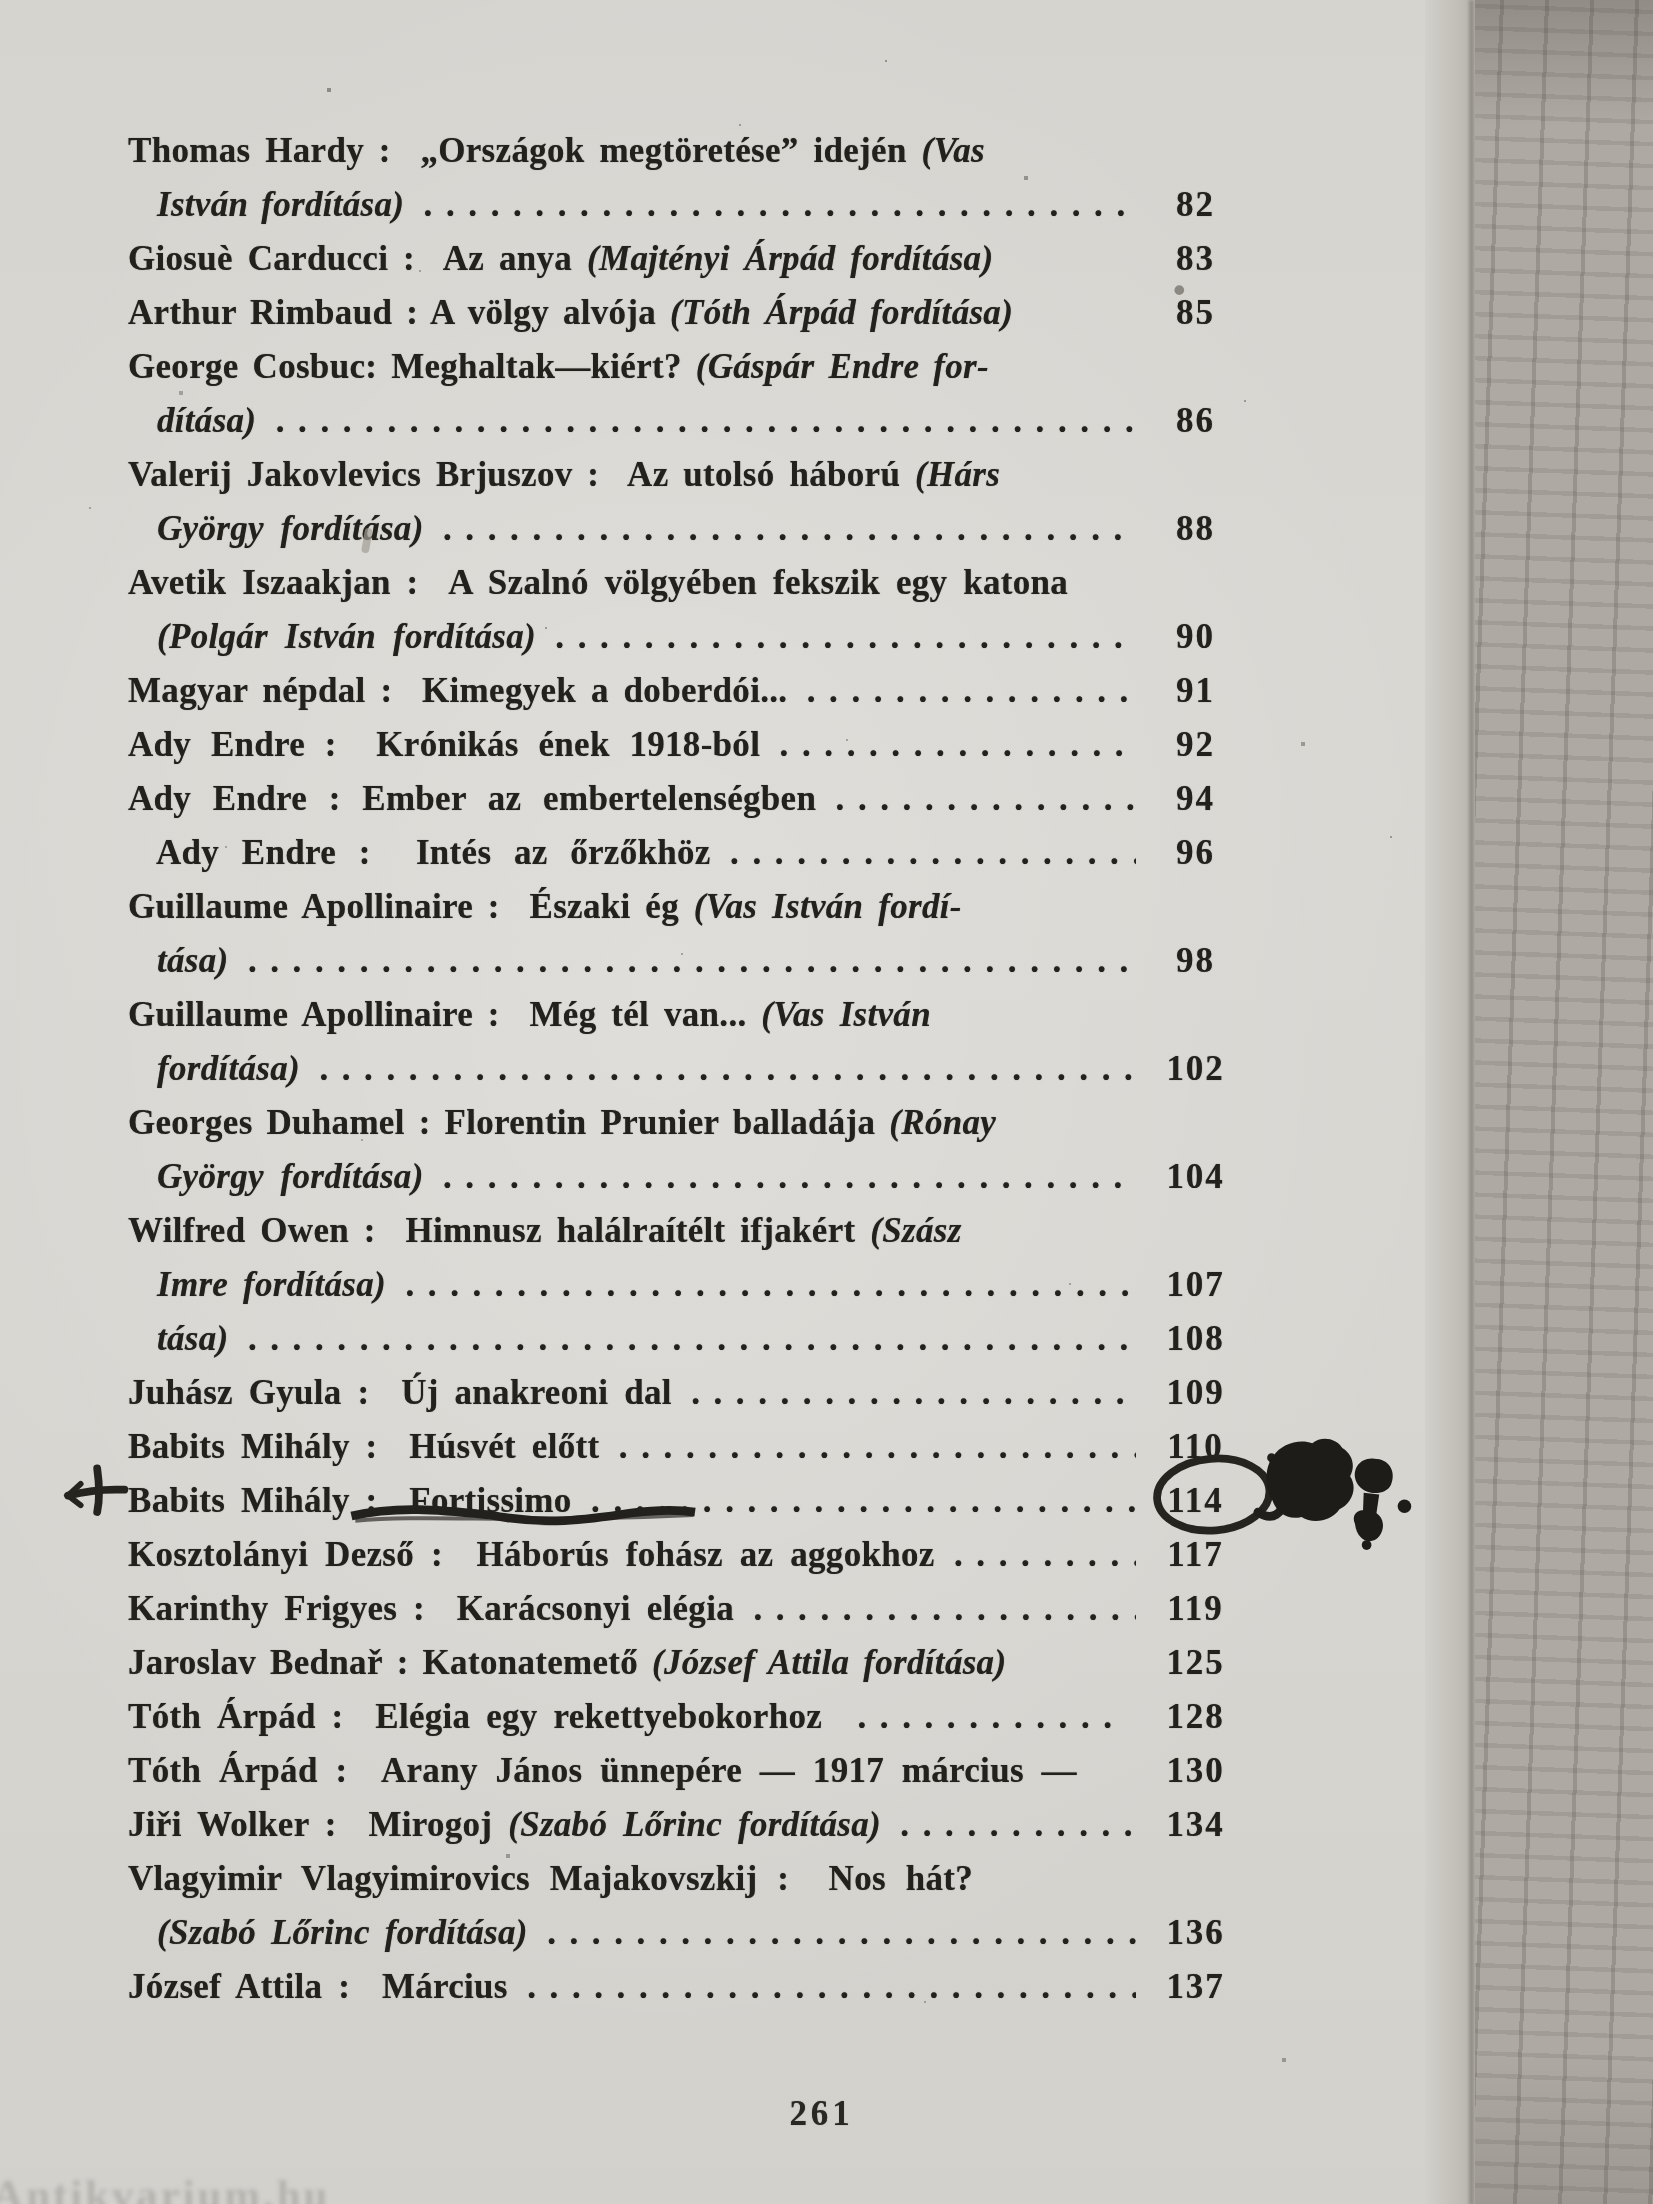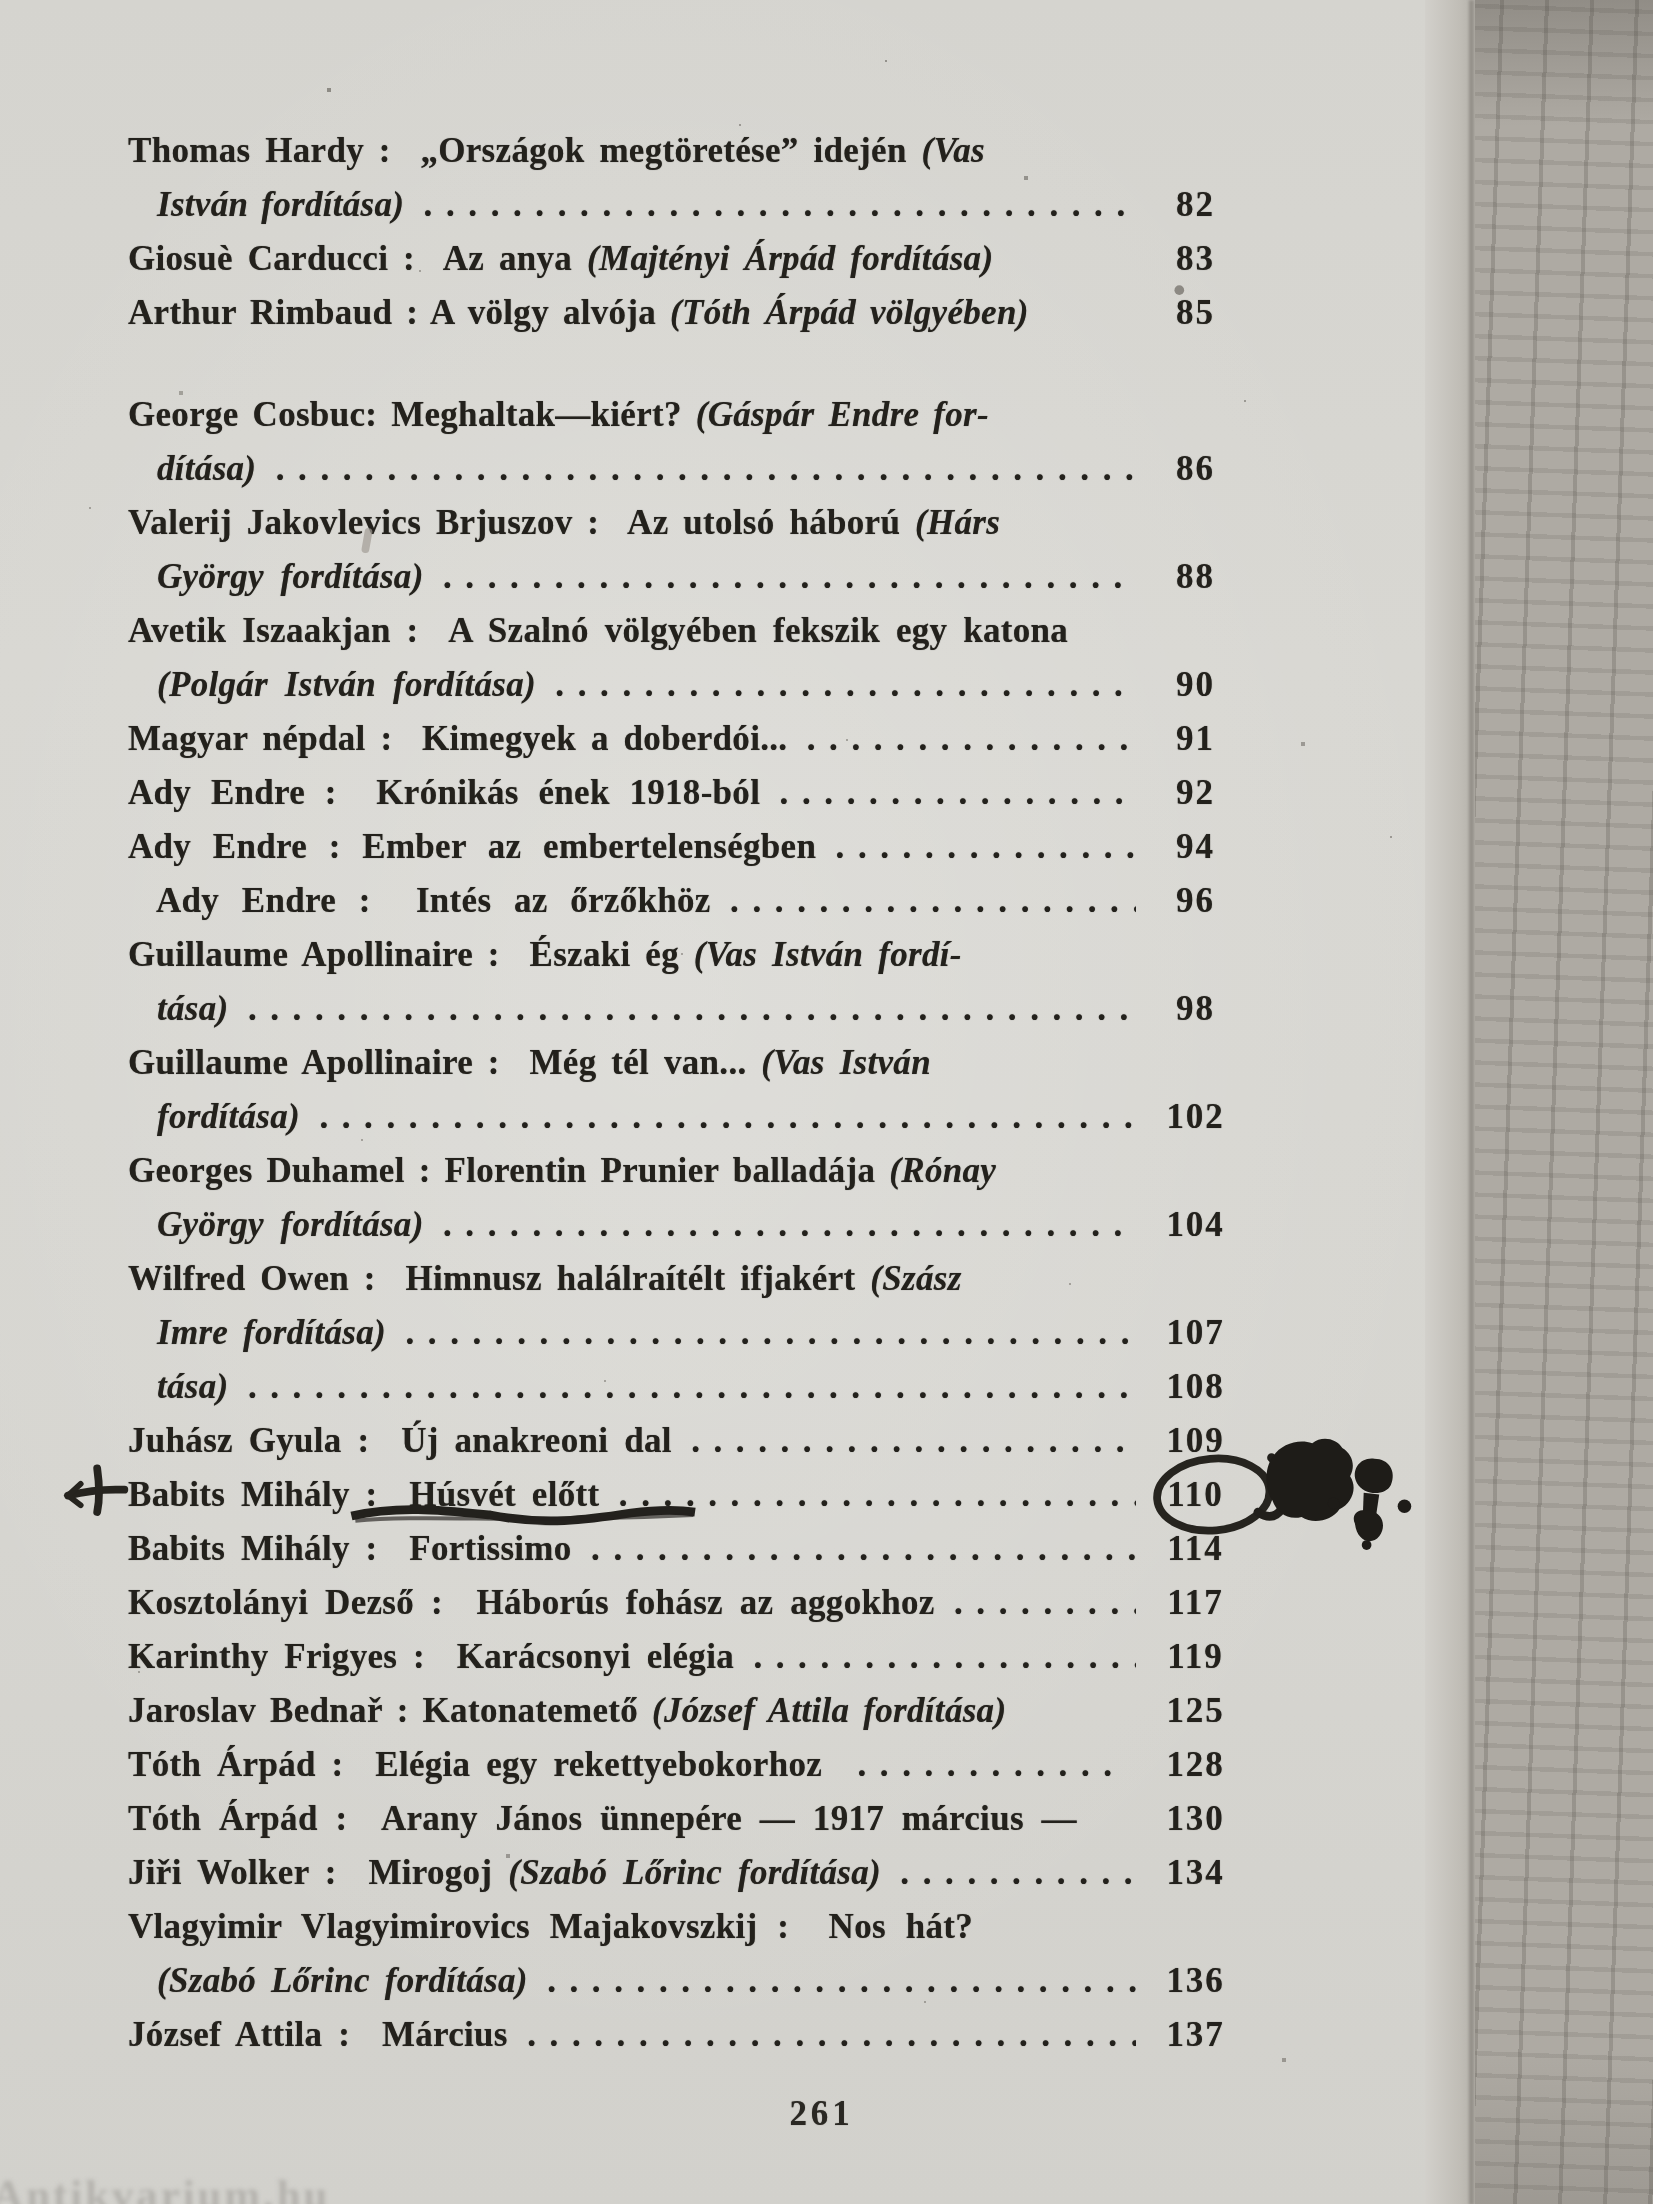--- a/index.html
+++ b/index.html
@@ -50,22 +50,22 @@
 </style>
 </head>
 <body>
 
 <div class="page">
 
   <div class="toc" id="toc">
       <div class="line" style="word-spacing: 5.8px;"><span class="txt"><span class="seg">Thomas Hardy :  „Országok megtöretése” idején </span><span class="seg it">(Vas</span></span></div>
       <div class="line indent"><span class="txt"><span class="seg it">István fordítása)</span></span><span class="leader">................................................</span><span class="pagenum">82</span></div>
       <div class="line" style="word-spacing: 5.8px;"><span class="txt"><span class="seg">Giosuè Carducci :  Az anya </span><span class="seg it">(Majtényi Árpád fordítása)</span></span><span class="leader"></span><span class="pagenum">83</span></div>
-      <div class="line" style="word-spacing: 4.9px;"><span class="txt"><span class="seg">Arthur Rimbaud : A völgy alvója </span><span class="seg it">(Tóth Árpád völgyében)</span></span><span class="leader"></span><span class="pagenum">85</span></div>
-      <div class="line" style="word-spacing: 4.9px; margin-top: 48px;"><span class="txt"><span class="seg">George Cosbuc: Meghaltak—kiért? </span><span class="seg it">(Gáspár Endre for-</span></span></div>
+      <div class="line" style="word-spacing: 4.9px;"><span class="txt"><span class="seg">Arthur Rimbaud : A völgy alvója </span><span class="seg it">(Tóth Árpád fordítása)</span></span><span class="leader"></span><span class="pagenum">85</span></div>
+      <div class="line" style="word-spacing: 4.9px;"><span class="txt"><span class="seg">George Cosbuc: Meghaltak—kiért? </span><span class="seg it">(Gáspár Endre for-</span></span></div>
       <div class="line indent"><span class="txt"><span class="seg it">dítása)</span></span><span class="leader">................................................</span><span class="pagenum">86</span></div>
       <div class="line" style="word-spacing: 5.8px;"><span class="txt"><span class="seg">Valerij Jakovlevics Brjuszov :  Az utolsó háború </span><span class="seg it">(Hárs</span></span></div>
       <div class="line indent" style="word-spacing: 7.8px;"><span class="txt"><span class="seg it">György fordítása)</span></span><span class="leader">................................................</span><span class="pagenum">88</span></div>
       <div class="line" style="word-spacing: 6.8px;"><span class="txt"><span class="seg">Avetik Iszaakjan :  A Szalnó völgyében fekszik egy katona</span></span></div>
       <div class="line indent" style="word-spacing: 7.8px;"><span class="txt"><span class="seg it">(Polgár István fordítása)</span></span><span class="leader">................................................</span><span class="pagenum">90</span></div>
       <div class="line" style="word-spacing: 5.8px;"><span class="txt"><span class="seg">Magyar népdal :  Kimegyek a doberdói...</span></span><span class="leader">................................................</span><span class="pagenum">91</span></div>
       <div class="line" style="word-spacing: 10.7px;"><span class="txt"><span class="seg">Ady Endre :  Krónikás ének 1918-ból</span></span><span class="leader">................................................</span><span class="pagenum">92</span></div>
       <div class="line" style="word-spacing: 12.6px;"><span class="txt"><span class="seg">Ady Endre : Ember az embertelenségben</span></span><span class="leader">................................................</span><span class="pagenum">94</span></div>
       <div class="line" style="word-spacing: 13.6px; margin-left: 28px;"><span class="txt"><span class="seg">Ady Endre :  Intés az őrzőkhöz</span></span><span class="leader">................................................</span><span class="pagenum">96</span></div>
       <div class="line" style="word-spacing: 5.8px; align-items: center;"><span class="txt"><span class="seg">Guillaume Apollinaire :  Északi ég </span><span class="seg it">(Vas István fordí-</span></span></div>

